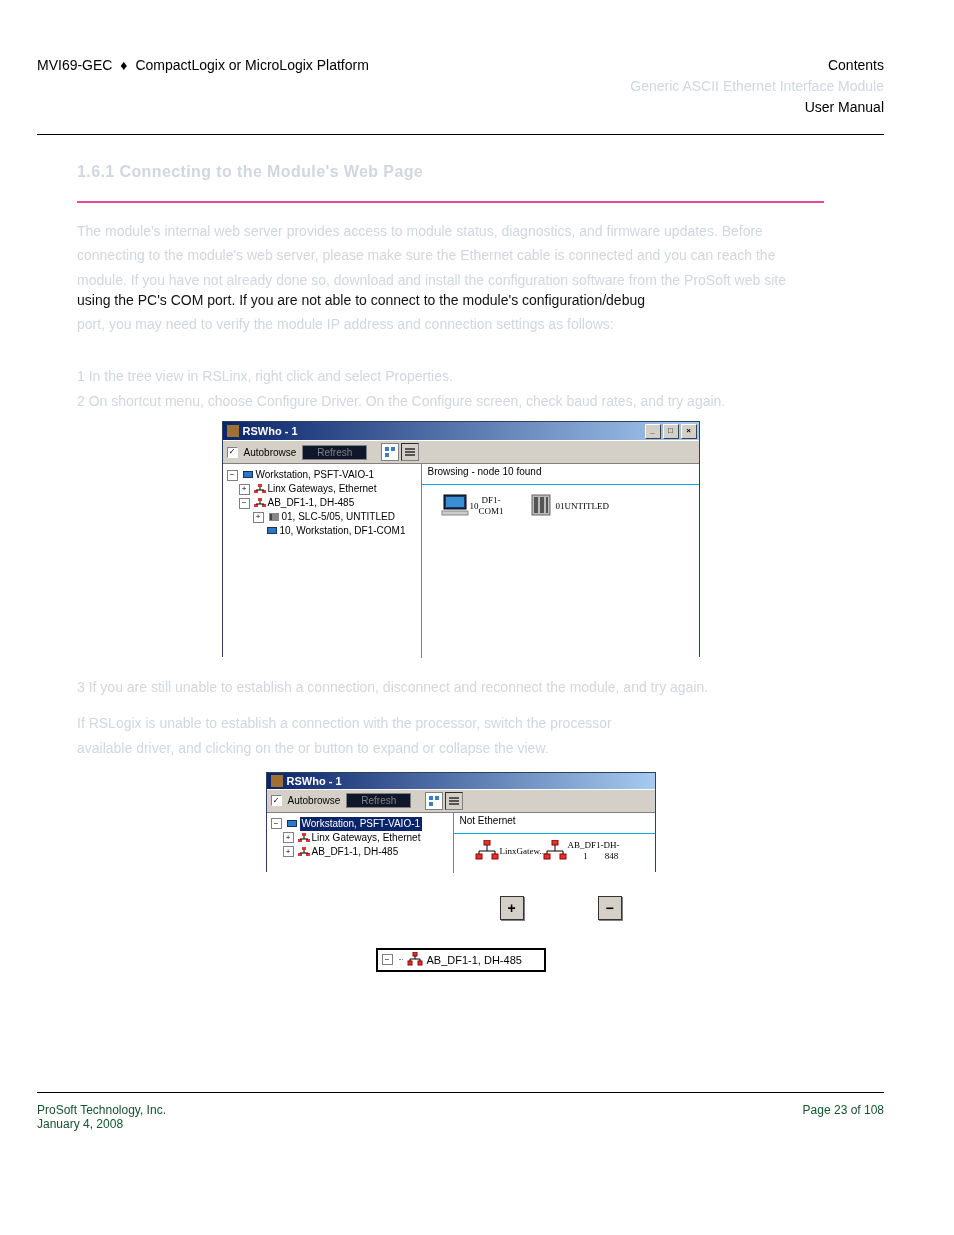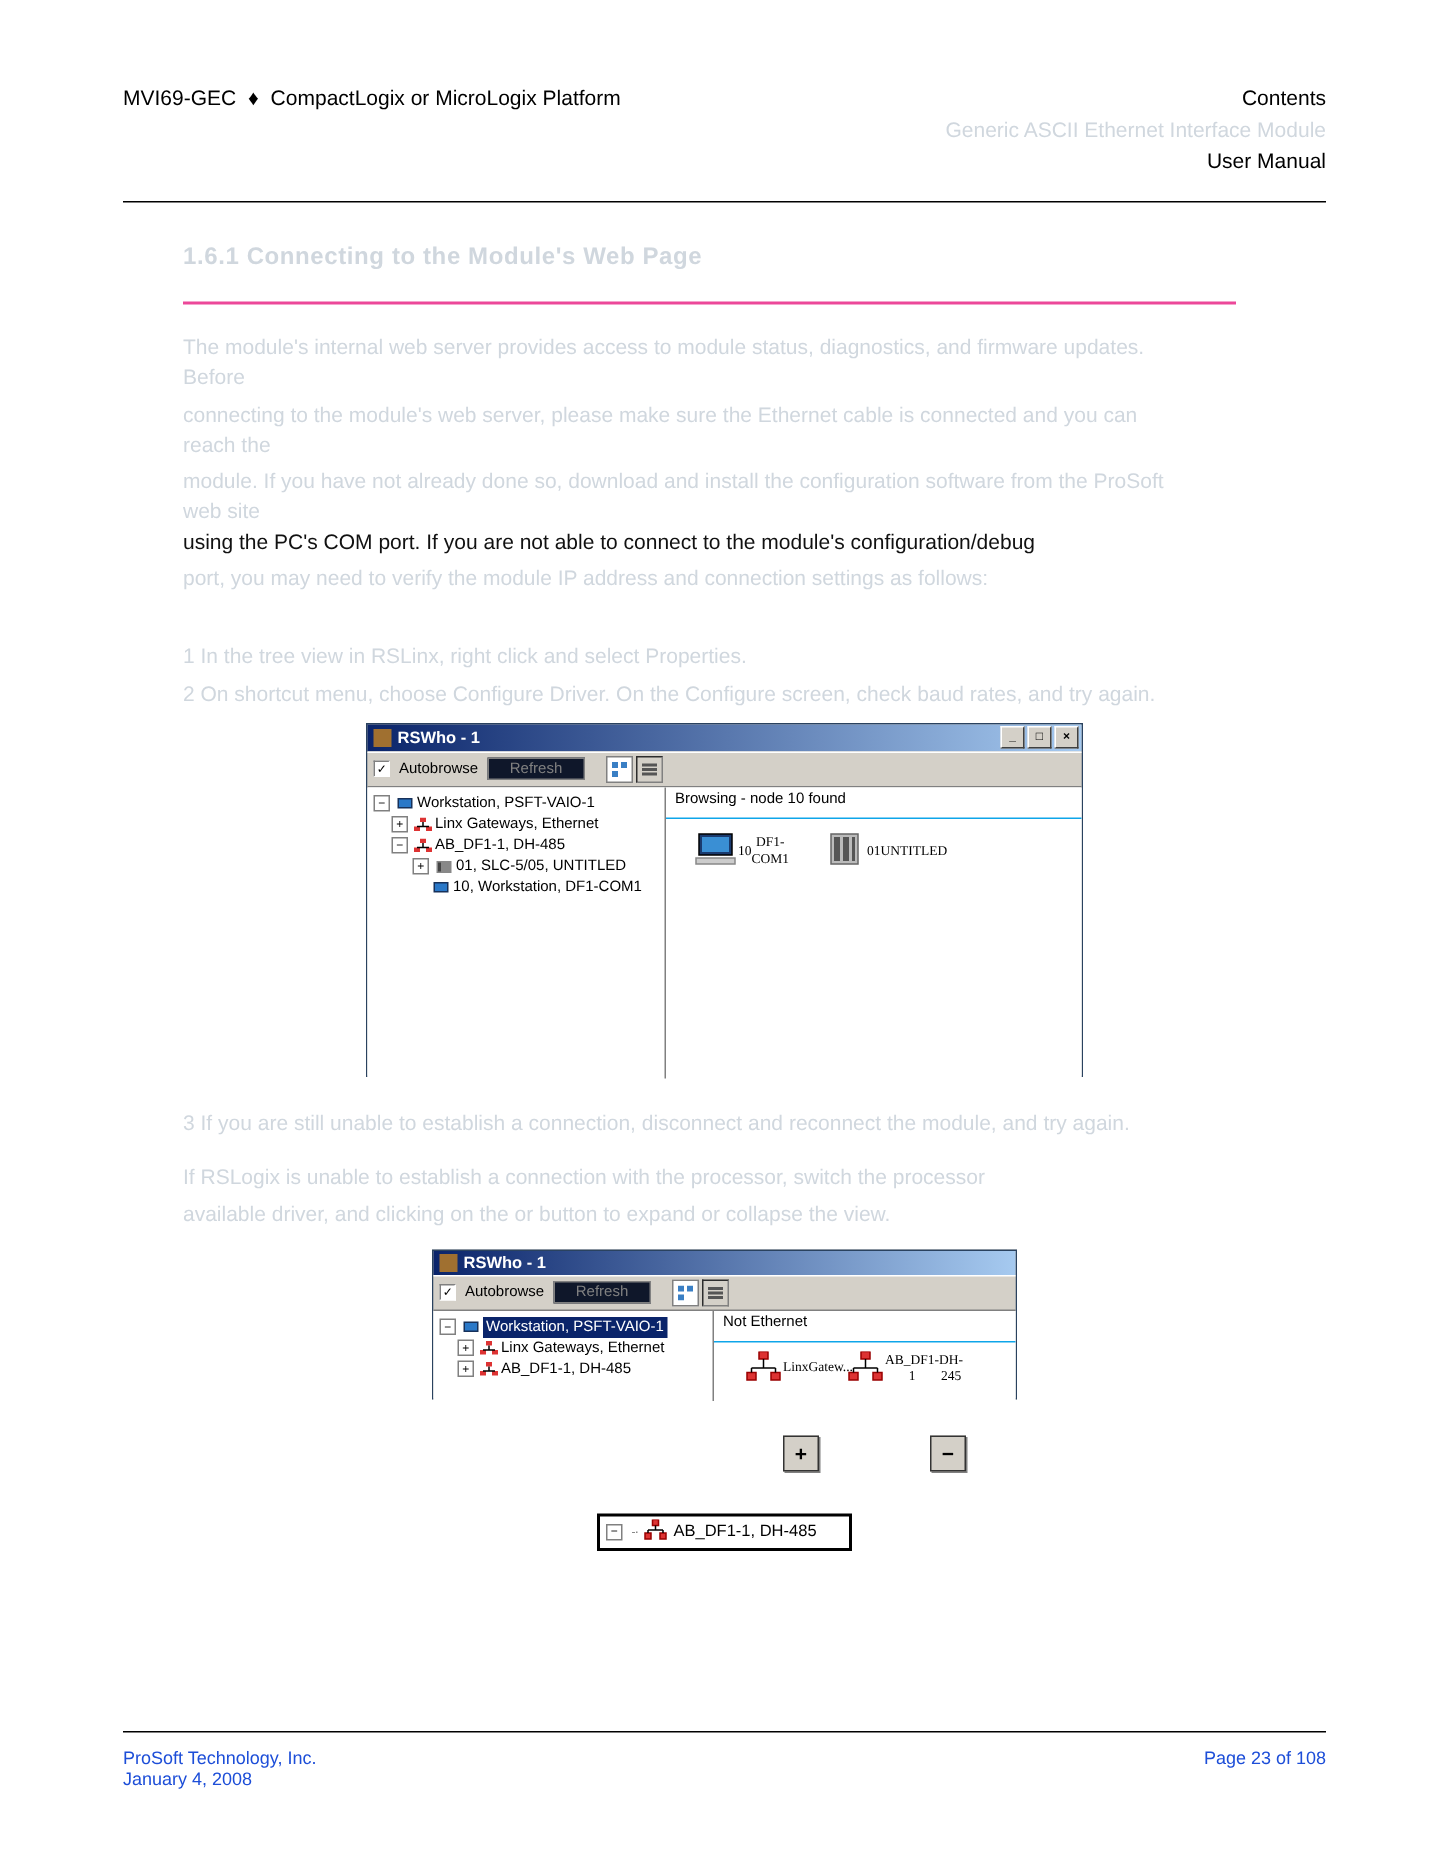--- a/index.html
+++ b/index.html
@@ -6,21 +6,21 @@
     margin: 0;
     padding: 0;
     font-family: Arial, Helvetica, sans-serif;
     background: #fff;
     color: #000;
   }
   .page {
     width: 954px;
     min-height: 1235px;
     margin: 0 auto;
-    padding: 55px 70px 40px 82px;
+    padding: 55px 70px 40px 37px;
     box-sizing: border-box;
     position: relative;
   }
   .header {
     display: flex;
     justify-content: space-between;
     font-size: 14px;
     line-height: 1.5;
   }
   .header-right {
@@ -252,21 +252,21 @@
   
   .footer-hr {
     border: 0;
     border-top: 1px solid #000;
     margin: 120px 0 10px 0;
   }
   .footer {
     display: flex;
     justify-content: space-between;
     font-size: 12px;
-    color: #1d4ed8;
+    color: #14532d;
   }
 </style>
 </head>
 <body>
 
 <div class="page">
 
   <div class="header">
     <div>
       <span>MVI69-GEC</span>
@@ -519,21 +519,21 @@
                   <rect x="10" y="0" width="6" height="5" fill="#d33" stroke="#900"></rect>
                   <rect x="2" y="14" width="6" height="5" fill="#d33" stroke="#900"></rect>
                   <rect x="18" y="14" width="6" height="5" fill="#d33" stroke="#900"></rect>
                   <line x1="13" y1="5" x2="13" y2="11" stroke="#000"></line>
                   <line x1="5" y1="14" x2="5" y2="11" stroke="#000"></line>
                   <line x1="21" y1="14" x2="21" y2="11" stroke="#000"></line>
                   <line x1="5" y1="11" x2="21" y2="11" stroke="#000"></line>
                 </svg>
             </div>
             <div>AB_DF1-1</div>
-            <div>DH-245</div>
+            <div>DH-848</div>
           </div>
         </div>
       </div>
     </div>
   </div>
 
   <div class="expcol-row">
     <div class="sq-btn">+</div>
     <div class="sq-btn">−</div>
   </div>

